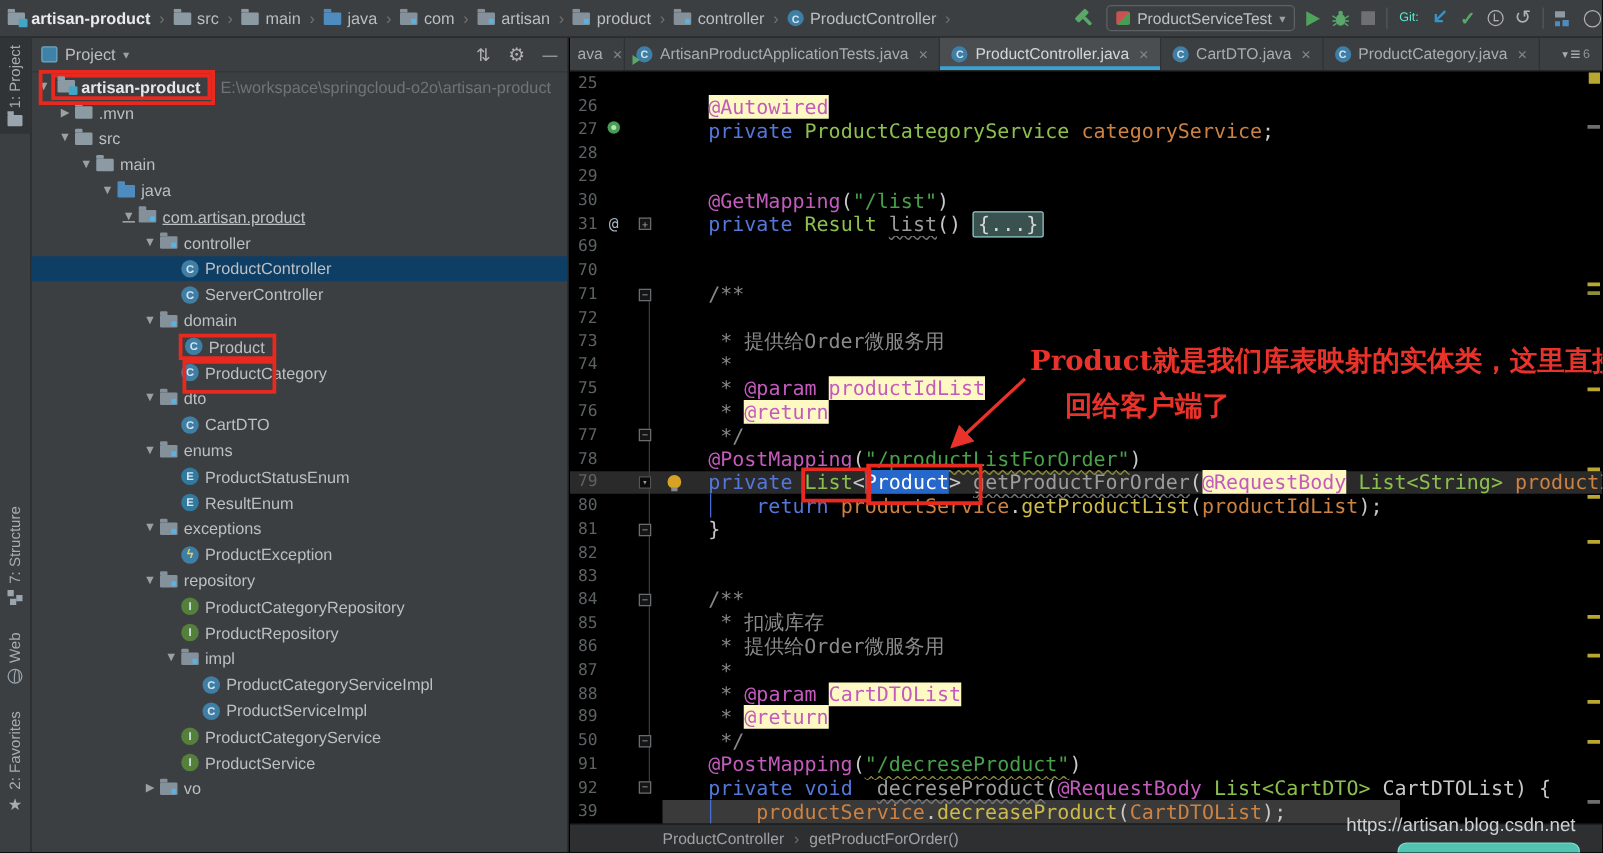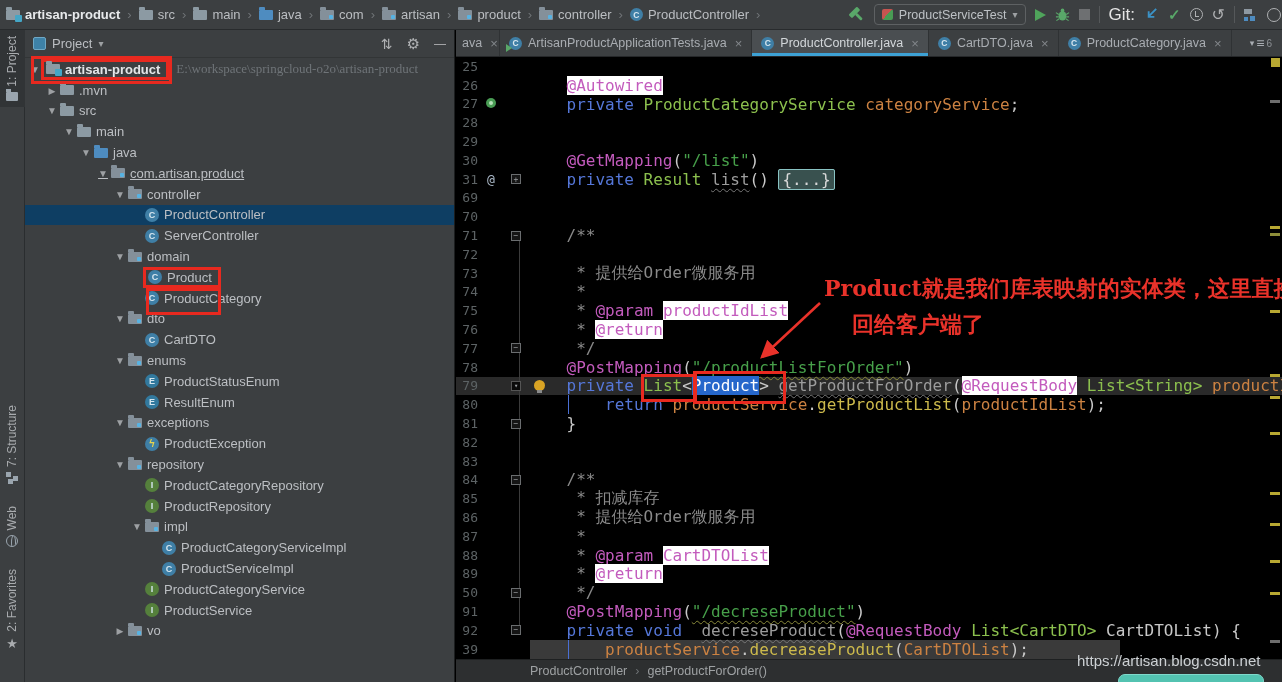--- a/index.html
+++ b/index.html
@@ -18,21 +18,21 @@
   #toolbar-right { margin-left:auto; display:flex; align-items:center; gap:9px; padding-right:4px; }
   .tsep { width:1px; height:17px; background:#55585A; }
   .run-combo { display:flex; align-items:center; gap:6px; height:21px;
     border:1px solid #5E6163; border-radius:4px; padding:0 7px; color:#BDC1C5;
     font-size:12.5px; background:#3C3F41; }
   .runcfg-icon { width:11px; height:11px; border-radius:2px;
     background:linear-gradient(135deg,#C75450 50%,#499C54 50%); }
   .play-icon { width:0; height:0; border-left:11px solid #4FA45B;
     border-top:6.5px solid transparent; border-bottom:6.5px solid transparent; }
   .stop-icon { width:11px; height:11px; background:#6E7072; }
-  .git-label { color:#e5e5e5; font-size:17px; }
+  .git-label { color:#5eead4; font-size:10px; }
   .glyph-green { color:#59A869; font-weight:bold; font-size:15px; }
   .glyph-gray  { color:#AFB1B3; font-size:16px; line-height:1; }
   .clock-icon { width:13px; height:13px; border:1.5px solid #AFB1B3; border-radius:50%; position:relative; }
   .clock-icon::after { content:""; position:absolute; left:4.5px; top:2px; width:3px; height:4.5px;
     border-left:1.5px solid #AFB1B3; border-bottom:1.5px solid #AFB1B3; }
   .struct-icon { position:relative; width:14px; height:14px; }
   .struct-icon i { position:absolute; background:#9AA5AE; }
   .struct-icon i:nth-child(1){left:0;top:1px;width:8px;height:5px;background:#8E99A2;}
   .struct-icon i:nth-child(2){left:6px;top:8px;width:5px;height:5px;background:#4E8CC0;}
   .struct-icon i:nth-child(3){left:0;top:9px;width:4px;height:4px;background:#4E8CC0;}
@@ -68,21 +68,21 @@
   #project-header .hdr-right { margin-left:auto; display:flex; align-items:center; gap:14px; color:#AFB1B3; }
   #tree { position:absolute; top:29px; left:0; right:0; bottom:0; }
   .tree-row { height:20.8px; display:flex; align-items:center; white-space:nowrap;
     font-size:13px; color:#BCBFC3; }
   .tree-row.selected { background:#0E3E63; }
   .tr-arrow { width:16px; display:inline-block; text-align:center; color:#9DA0A3; font-size:10px; flex:none; }
   .tr-arrow.open::before { content:"▼"; }
   .tr-arrow.closed::before { content:"▶"; font-size:9px; }
   .boxwrap { display:inline-flex; align-items:center; gap:5px; }
   .boxwrap.boxed { border:3px solid #E8291F; padding:0 6px 0 2px; margin-left:-2px; }
-  .tree-path { color:#6F7478; margin-left:7px;font-family:Liberation Serif, serif; }
+  .tree-path { color:#6F7478; margin-left:7px; }
   .tree-label.bold { font-weight:bold; color:#E4E6E8; }
   
   .ticon { flex:none; display:inline-flex; }
   .folder { width:14px; height:10px; background:#8C9AA3; border-radius:1px; position:relative; display:inline-block; }
   .folder::before { content:""; position:absolute; top:-3px; left:0; width:6px; height:3px; background:inherit; border-radius:1px 1px 0 0; }
   .folder.fjava { background:#4E8CC0; }
   .folder.fpkg { background:#84909A; }
   .folder.fpkg::after { content:""; position:absolute; right:1px; bottom:1px; width:4px; height:4px; background:#57B3E3; border-radius:1px; }
   .folder.fproj::after { content:""; position:absolute; right:-2px; bottom:-2px; width:7px; height:7px; background:#44A6C6; border-radius:1px; }
   .circle { width:14px; height:14px; border-radius:50%; display:inline-flex; align-items:center;
@@ -127,21 +127,21 @@
   .bulb { position:absolute; left:78px; top:3px; width:11px; height:11px; border-radius:50%;
     background:#D8A324; z-index:3; }
   .bulb::after { content:""; position:absolute; left:3px; top:10px; width:5px; height:3px; background:#8A8A8A; }
   #fold-line { position:absolute; left:63px; top:177px; width:1px; height:400px; background:#3B3B3B; z-index:1; }
   .iguide { position:absolute; width:1px; background:#4A6FD4; z-index:2; }
 
   
   .kw { color:#5577D9; } .cls { color:#8CC04E; } .str { color:#47A04A; }
   .ann { color:#C35BBD; } .fld { color:#CC8242; } .call { color:#CDBA4C; }
   .cmt { color:#8A8A8A; } .mdecl { color:#9C9C9C; }
-  .hl { background:#ffffff; }
+  .hl { background:#fef9c3; }
   .selword { background:#2667CB; color:#FFFFFF; }
   .folded { border:1px solid #89C3C3; background:#39514F; color:#D8D8D8; border-radius:2px; padding:0 3px; }
   .wavy { text-decoration:underline wavy #787878 1px; text-underline-offset:3px; }
   .wavy-y { text-decoration:underline wavy #8a8a3a 1px; text-underline-offset:3px; }
 
   
   .emark { position:absolute; z-index:25; }
 
   
   #bottombar { position:absolute; left:456px; bottom:0; width:826px; height:23px;

